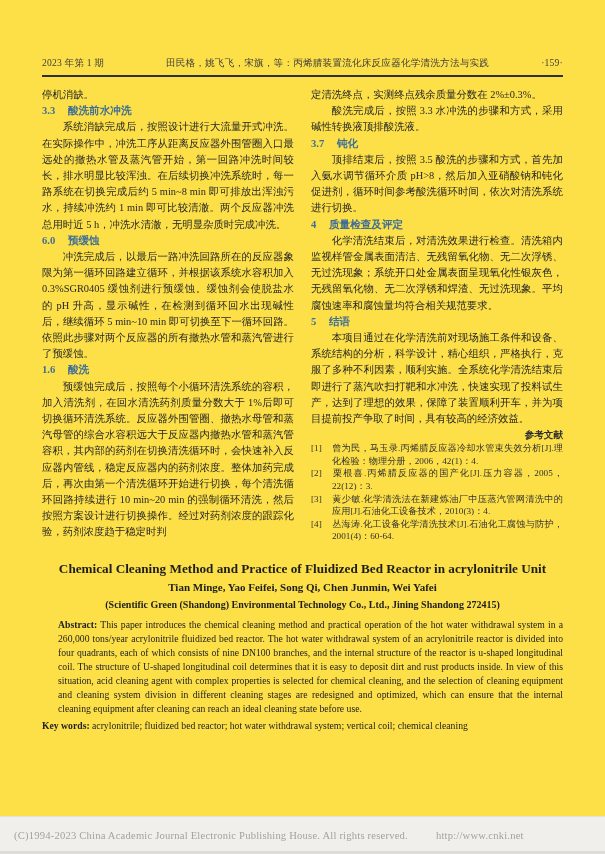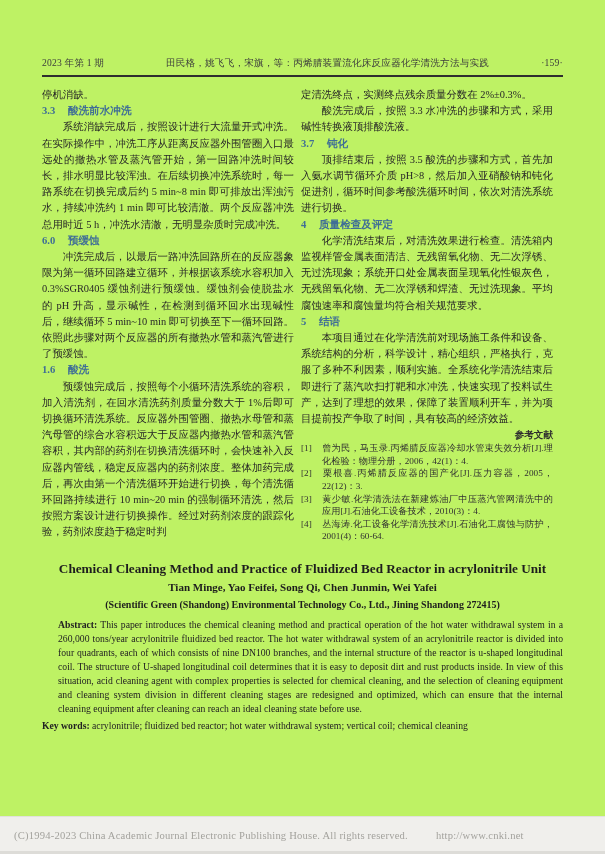--- a/index.html
+++ b/index.html
@@ -1,19 +1,19 @@
 <!DOCTYPE html>
 <html><head>
 <meta charset="utf-8">
 <style>
   html,body{margin:0;padding:0;background:#d9d9d6;}
   .page{
     position:relative;
     width:605px;height:854px;
-    background:#bef264;
+    background:#fde047;
     font-family:"Liberation Serif","DejaVu Serif",serif;
     color:#2a2a2a;
     overflow:hidden;
     box-sizing:border-box;
   }
   
   .hdr{
     position:absolute;top:57px;left:42px;width:521px;
     display:flex;align-items:baseline;
     font-size:9.6px;color:#3c3c3c;letter-spacing:.2px;
@@ -21,21 +21,21 @@
   .hdr .issue{width:110px;white-space:nowrap;}
   .hdr .running{flex:1;text-align:center;white-space:nowrap;}
   .hdr .pageno{width:60px;text-align:right;white-space:nowrap;}
   .hdr-rule{
     position:absolute;top:75px;left:42px;width:521px;height:2px;
     background:#2e2e2e;
   }
   
   .cols{
     position:absolute;top:87px;left:42px;width:521px;
-    display:flex;gap:7px;
+    display:flex;gap:17px;
   }
   .col{
     width:252px;
     font-size:10.4px;line-height:16.2px;
     text-align:justify;
     color:#262626;
   }
   .col p{margin:0;}
   .col p.ind{text-indent:2em;}
   .sec{

